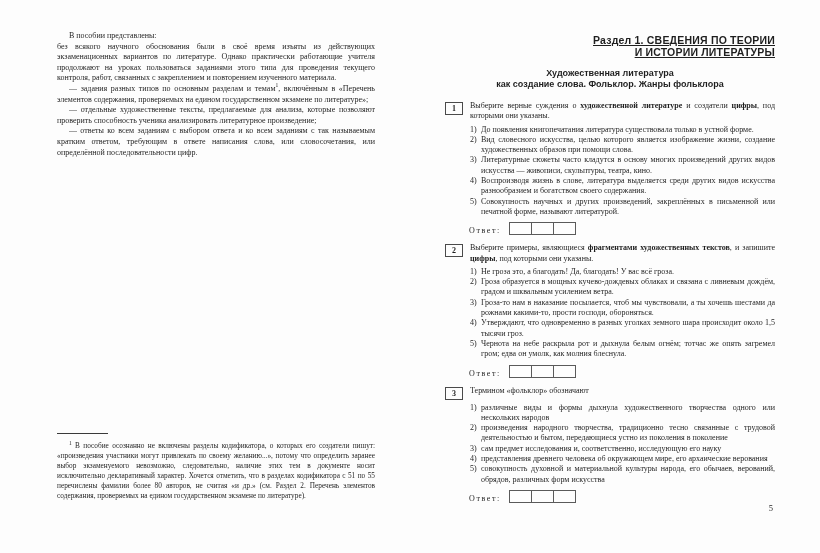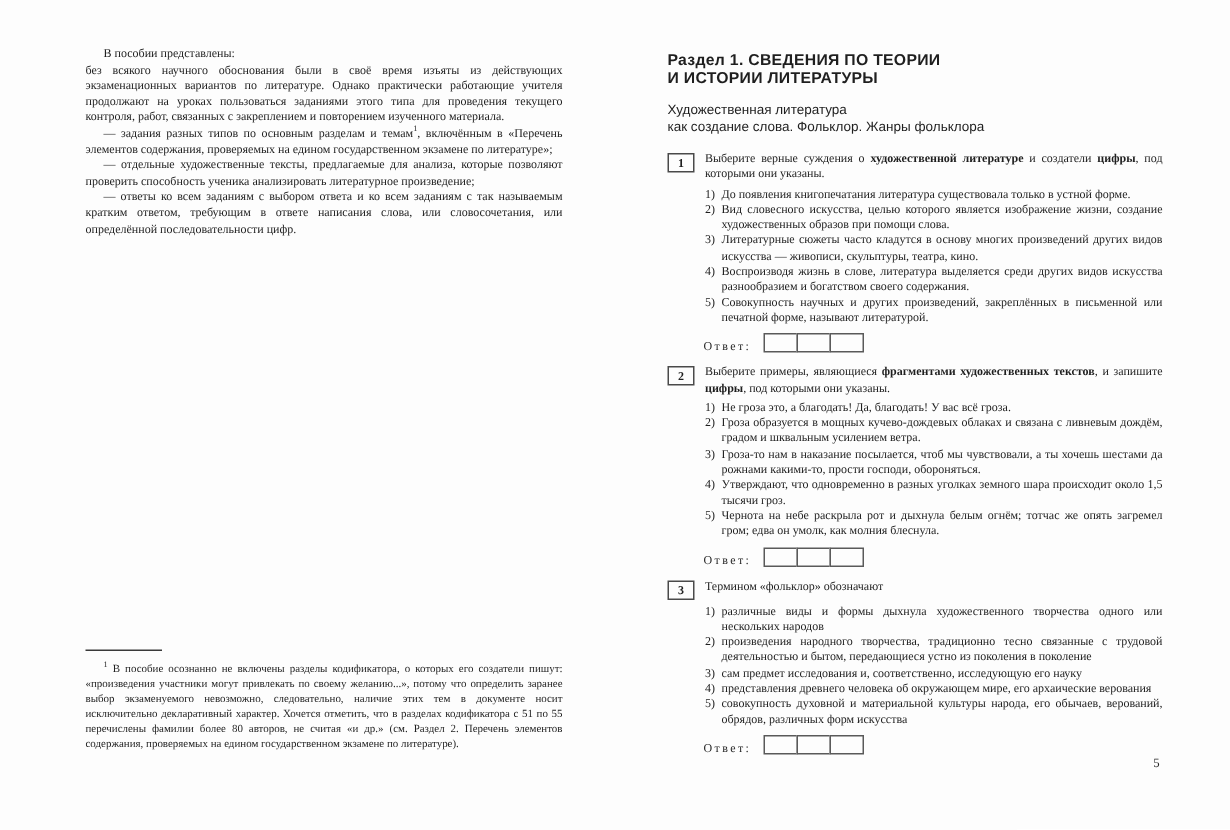--- a/index.html
+++ b/index.html
@@ -11,25 +11,25 @@
   .page-left { position:absolute; left:57px; top:31px; width:318px; height:515px; }
   .para { font-size:8px; line-height:10.6px; text-align:justify; margin:0; }
   .para.indent { text-indent:12px; }
   .footnote-block { position:absolute; left:0; top:402px; width:318px; }
   .footnote-sep { width:51px; border-top:1px solid #3a3a3a; margin-bottom:3px; }
   .footnote { font-size:7.3px; line-height:10px; text-align:justify; text-indent:12px; }
   
   .page-right { position:absolute; left:445px; top:30px; width:330px; height:520px; }
   .section-title {
     font-family:"Liberation Sans", sans-serif; font-weight:bold;
-    font-size:10.5px; line-height:12px; text-align:left; margin:4px 0 0 0; letter-spacing:0.2px;
+    font-size:10.5px; line-height:12px; text-align:right; margin:4px 0 0 0; letter-spacing:0.2px;text-decoration:underline;
   }
   .subtitle {
-    font-family:"Liberation Sans", sans-serif; font-weight:normal;
-    font-size:9px; line-height:10.5px; margin:10px 0 0 0;
+    font-family:"Liberation Sans", sans-serif; font-weight:bold;
+    font-size:9px; line-height:10.5px; text-align:center; margin:10px 0 0 0;
   }
   #questions { margin-top:12px; }
   .question { margin-bottom:8px; }
   .q-head { display:flex; align-items:flex-start; }
   .q-num-box {
     flex:none; width:16px; height:11px; border:1px solid #4a4a4a; margin-top:1px;
     text-align:center; font-weight:bold; font-size:8px; line-height:11px;
   }
   .q-intro { margin-left:7px; flex:1; font-size:8px; line-height:10.3px; text-align:justify; }
   .q-items { margin:3px 0 0 25px; }

